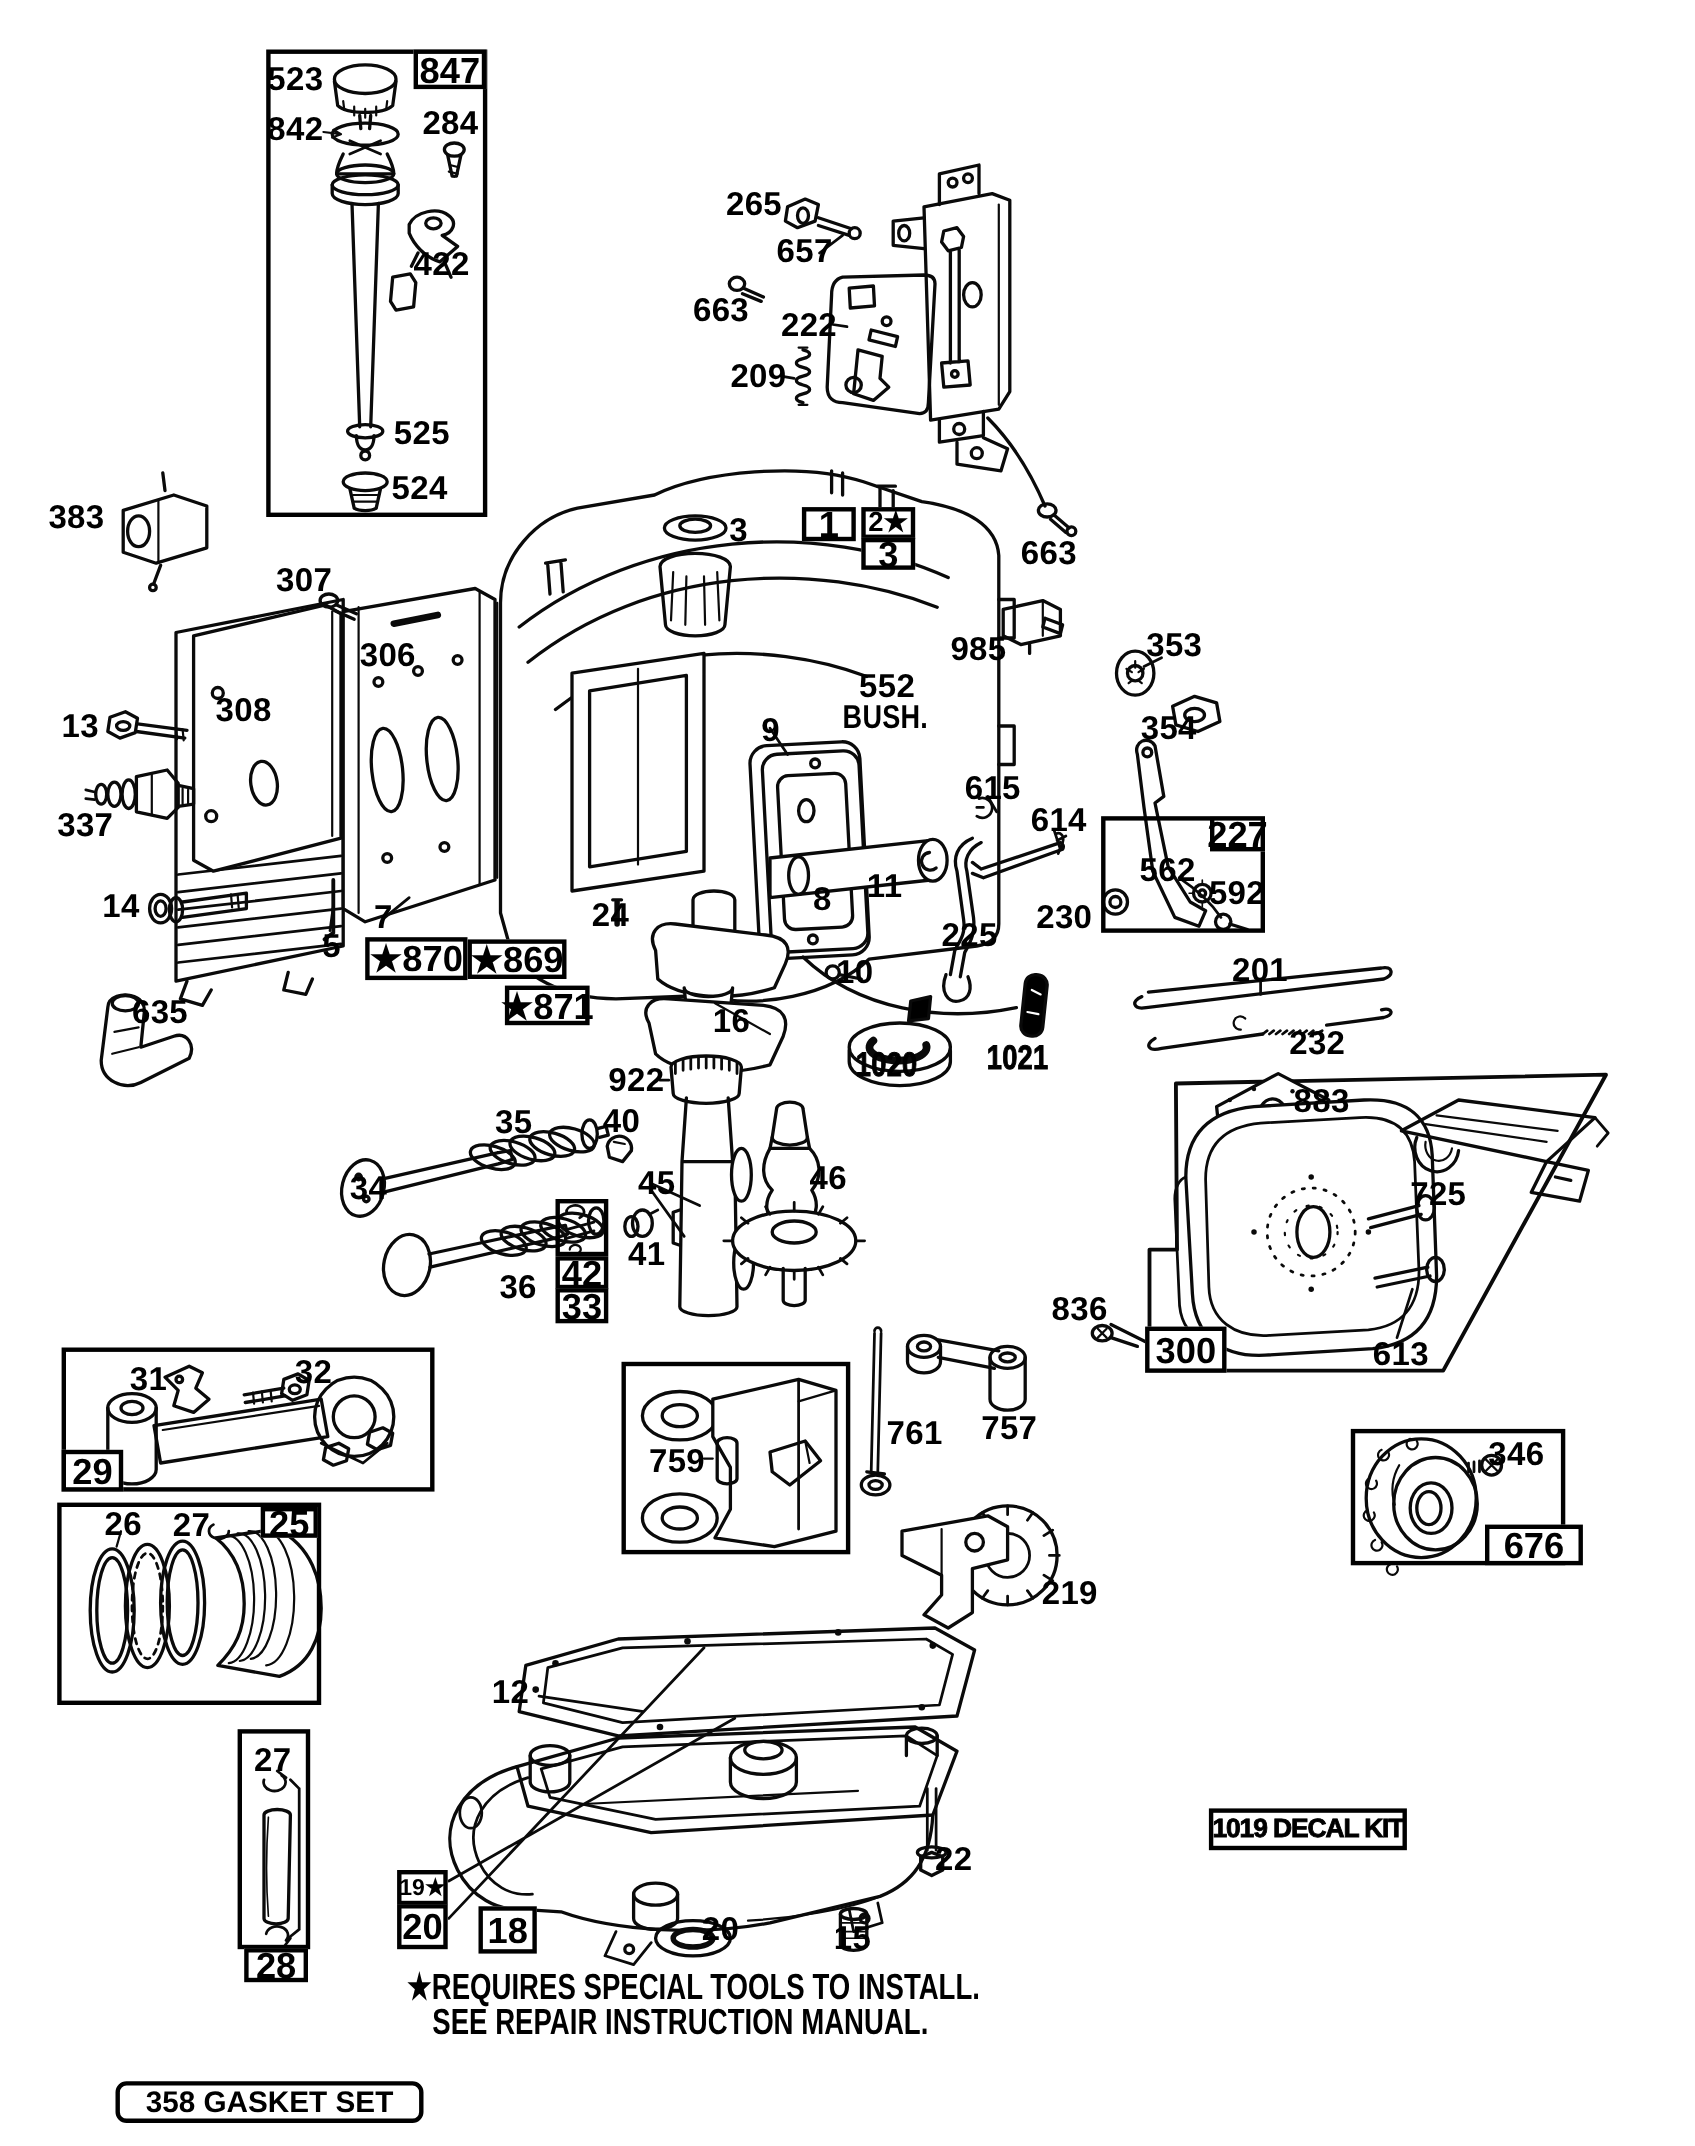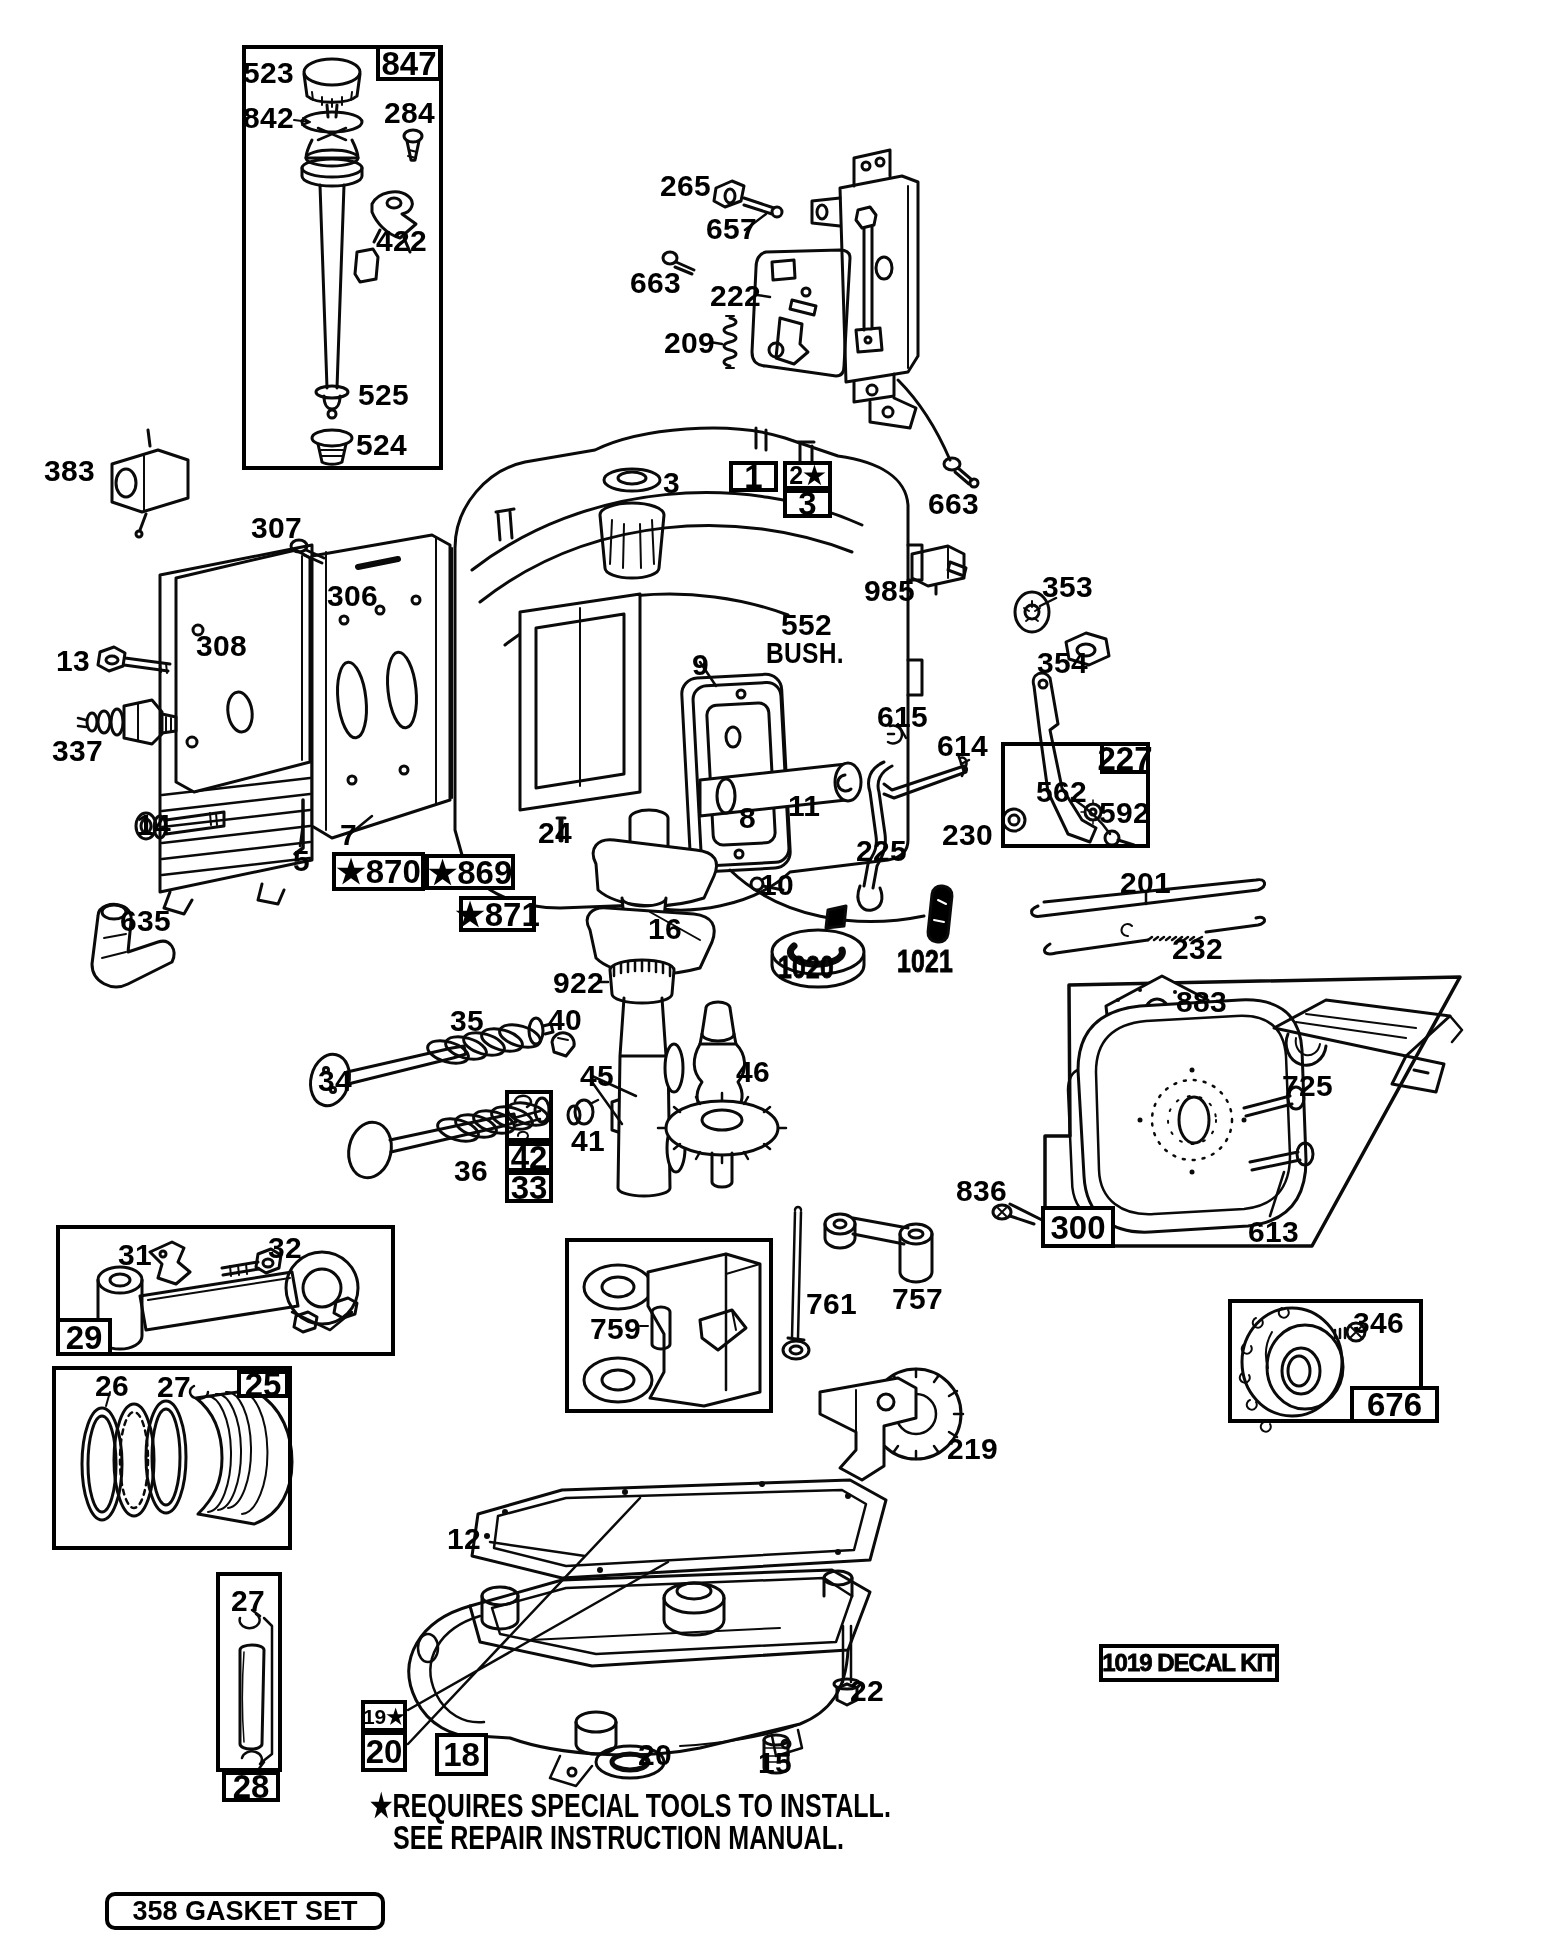--- a/index.html
+++ b/index.html
@@ -495,21 +495,21 @@
     <div class="part-label" data-name="part-label-552-14" style="left: 781px; top: 610px;">552</div>
     <div class="part-label" data-name="part-label-BUSH.-15" style="left: 766px; top: 638px; transform: scaleX(0.82);">BUSH.</div>
     <div class="part-label" data-name="part-label-353-16" style="left: 1042px; top: 572px;">353</div>
     <div class="part-label" data-name="part-label-354-17" style="left: 1023px; top: 648px; margin-left: 14px;">354</div>
     <div class="part-label" data-name="part-label-383-18" style="left: 44px; top: 456px;">383</div>
     <div class="part-label" data-name="part-label-307-19" style="left: 251px; top: 513px;">307</div>
     <div class="part-label" data-name="part-label-306-20" style="left: 327px; top: 581px;">306</div>
     <div class="part-label" data-name="part-label-308-21" style="left: 196px; top: 631px;">308</div>
     <div class="part-label" data-name="part-label-13-22" style="left: 56px; top: 646px;">13</div>
     <div class="part-label" data-name="part-label-337-23" style="left: 52px; top: 736px;">337</div>
-    <div class="part-label" data-name="part-label-14-24" style="left: 93px; top: 810px; margin-left: 44px;">14</div>
+    <div class="part-label" data-name="part-label-14-24" style="left: 93px; top: 810px;">14</div>
     <div class="part-label" data-name="part-label-7-25" style="left: 340px; top: 820px;">7</div>
     <div class="part-label" data-name="part-label-5-26" style="left: 293px; top: 846px;">5</div>
     <div class="part-label" data-name="part-label-9-27" style="left: 692px; top: 650px;">9</div>
     <div class="part-label" data-name="part-label-615-28" style="left: 877px; top: 702px;">615</div>
     <div class="part-label" data-name="part-label-614-29" style="left: 937px; top: 731px;">614</div>
     <div class="part-label" data-name="part-label-11-30" style="left: 788px; top: 791px;">11</div>
     <div class="part-label" data-name="part-label-8-31" style="left: 739px; top: 803px;">8</div>
     <div class="part-label" data-name="part-label-230-32" style="left: 942px; top: 820px;">230</div>
     <div class="part-label" data-name="part-label-225-33" style="left: 856px; top: 836px;">225</div>
     <div class="part-label" data-name="part-label-562-34" style="left: 1036px; top: 777px;">562</div>

